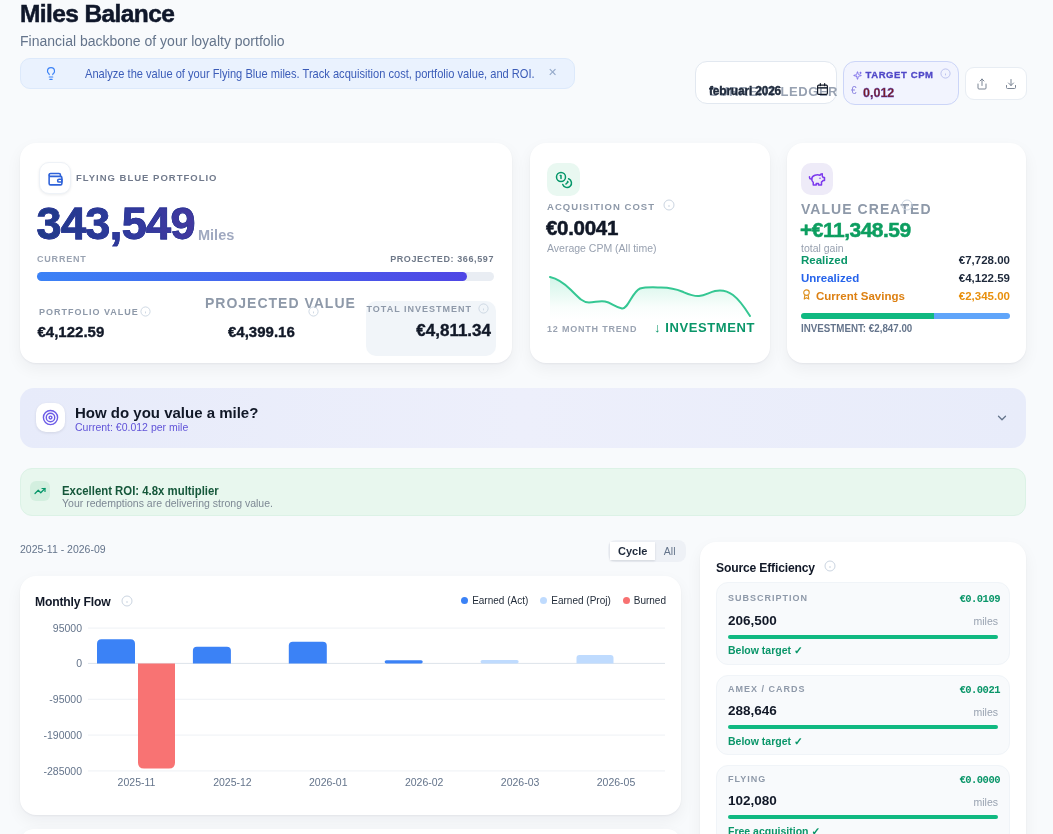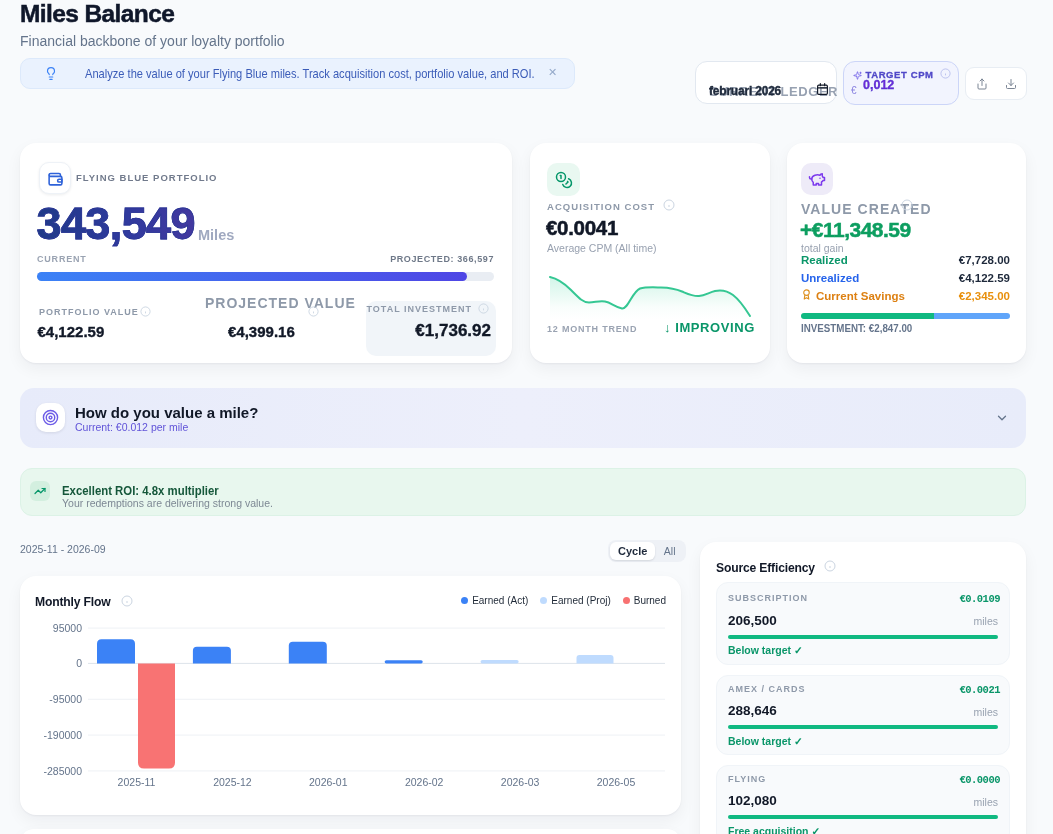--- a/index.html
+++ b/index.html
@@ -39,21 +39,21 @@
 <svg class="abs" style="left:853px;top:71px" width="9" height="9" viewBox="0 0 24 24" fill="none" stroke="#6d5ce7" stroke-width="2" stroke-linecap="round" stroke-linejoin="round">
     <path d="M9.9 14.1 8.5 14 2.4 12.4a.5.5 0 0 1 0-1L8.5 10a2 2 0 0 0 1.4-1.5L11.5 2.4a.5.5 0 0 1 1 0L14 8.5A2 2 0 0 0 15.5 10l6.1 1.5a.5.5 0 0 1 0 1L15.5 14a2 2 0 0 0-1.5 1.5L12.5 21.6a.5.5 0 0 1-1 0L10 15.5a2 2 0 0 0-.1-1.4z"></path>
     <path d="M20 3v4M22 5h-4"></path>
   </svg>
 <div class="t" style="left:865.5px;top:70px;font-size:9.5px;font-weight:bold;letter-spacing:.6px;color:#5048c8;-webkit-text-stroke:.3px #5048c8">TARGET CPM</div>
 <svg class="abs info" style="left:940px;top:68px;color:#b9c0ee" width="11" height="11" viewBox="0 0 24 24" fill="none" stroke="currentColor" stroke-width="2">
     <circle cx="12" cy="12" r="10"></circle>
     <path d="M12 16v-4M12 8h.01"></path>
   </svg>
 <div class="t" style="left:851px;top:86px;font-size:10px;color:#8a83e0">€</div>
-<div class="t" style="left:863px;top:79px;font-size:12.5px;font-weight:bold;color:#6d28d9;-webkit-text-stroke:.3px #4338ca">0,012</div>
+<div class="t" style="left:863px;top:87px;font-size:12.5px;font-weight:bold;color:#7f1d1d;-webkit-text-stroke:.3px #4338ca">0,012</div>
 
 <div class="abs" style="left:965px;top:67px;width:62px;height:33px;background:#fff;border:1px solid #e8edf3;border-radius:9px"></div>
 <svg class="abs" style="left:975.5px;top:77.5px" width="12" height="12" viewBox="0 0 24 24" fill="none" stroke="#7b8594" stroke-width="2" stroke-linecap="round" stroke-linejoin="round">
     <path d="M4 12v8a2 2 0 0 0 2 2h12a2 2 0 0 0 2-2v-8"></path>
     <path d="m16 6-4-4-4 4"></path>
     <path d="M12 2v13"></path>
   </svg>
 <svg class="abs" style="left:1004.5px;top:77.5px" width="12" height="12" viewBox="0 0 24 24" fill="none" stroke="#7b8594" stroke-width="2" stroke-linecap="round" stroke-linejoin="round">
     <path d="M21 15v4a2 2 0 0 1-2 2H5a2 2 0 0 1-2-2v-4"></path>
     <path d="m7 10 5 5 5-5"></path>
@@ -87,21 +87,21 @@
     <circle cx="12" cy="12" r="10"></circle>
     <path d="M12 16v-4M12 8h.01"></path>
   </svg>
 <div class="t" style="left:228px;top:323.5px;font-size:15px;font-weight:bold;color:#111827;-webkit-text-stroke:.35px #111827">€4,399.16</div>
 <div class="abs" style="left:366px;top:301px;width:130px;height:55px;background:#f1f5f9;border-radius:10px"></div>
 <div class="t lbl" style="right:581px;top:305px;font-size:9px;letter-spacing:1px">TOTAL INVESTMENT</div>
 <svg class="abs info" style="left:478px;top:303px" width="11" height="11" viewBox="0 0 24 24" fill="none" stroke="currentColor" stroke-width="2">
     <circle cx="12" cy="12" r="10"></circle>
     <path d="M12 16v-4M12 8h.01"></path>
   </svg>
-<div class="t" style="right:562px;top:321.5px;font-size:17px;font-weight:bold;color:#111827;-webkit-text-stroke:.35px #111827">€1,736.92</div>
+<div class="t" style="right:562px;top:321.5px;font-size:17px;font-weight:bold;color:#111827;-webkit-text-stroke:.35px #111827">€4,811.34</div>
 
 <div class="card" style="left:530px;top:143px;width:240px;height:220px"></div>
 <div class="abs" style="left:547px;top:163px;width:33px;height:33px;background:#e9f8f1;border-radius:10px;display:flex;align-items:center;justify-content:center">
   <svg width="18" height="18" viewBox="0 0 24 24" fill="none" stroke="#059669" stroke-width="2" stroke-linecap="round" stroke-linejoin="round">
       <circle cx="8" cy="8" r="6"></circle>
       <path d="M18.09 10.37A6 6 0 1 1 10.34 18"></path>
       <path d="M7 6h1v4"></path>
       <path d="m16.71 13.88.7.71-2.82 2.82"></path>
     </svg>
 </div>
@@ -117,21 +117,21 @@
       <linearGradient id="sf" x1="0" y1="0" x2="0" y2="1">
         <stop offset="0" stop-color="#34d399" stop-opacity=".22"></stop>
         <stop offset=".7" stop-color="#34d399" stop-opacity=".03"></stop>
         <stop offset="1" stop-color="#34d399" stop-opacity="0"></stop>
       </linearGradient>
     </defs>
   <path d="M1 5 C8 6.5,14 10,22 18 C30 26,34 30.5,40 30.5 C46 30.5,50 28.5,56 29.5 C62 30.5,66 35,73 36.5 C79 37.5,83 20,91 16.5 C97 14.8,104 15.3,112 15.5 C120 15.7,126 16.5,133 19.5 C139 22,144 24.5,150 24 C156 23.5,160 20.5,166 19 C172 17.7,178 18.5,184 23 C190 27.5,196 36,201 44 L201 48 L1 48 Z" fill="url(#sf)"></path>
   <path d="M1 5 C8 6.5,14 10,22 18 C30 26,34 30.5,40 30.5 C46 30.5,50 28.5,56 29.5 C62 30.5,66 35,73 36.5 C79 37.5,83 20,91 16.5 C97 14.8,104 15.3,112 15.5 C120 15.7,126 16.5,133 19.5 C139 22,144 24.5,150 24 C156 23.5,160 20.5,166 19 C172 17.7,178 18.5,184 23 C190 27.5,196 36,201 44" fill="none" stroke="#35c793" stroke-width="2" stroke-linecap="round"></path>
 </svg>
 <div class="t lbl" style="left:547px;top:324.5px;font-size:9px;letter-spacing:.8px;color:#9aa3b2">12 MONTH TREND</div>
-<div class="t" style="right:298px;top:321px;font-size:13px;font-weight:bold;letter-spacing:.6px;color:#0a9669">↓ IMPROVING</div>
+<div class="t" style="right:298px;top:321px;font-size:13px;font-weight:bold;letter-spacing:.6px;color:#0a9669">↓ INVESTMENT</div>
 
 <div class="card" style="left:787px;top:143px;width:239px;height:220px"></div>
 <div class="abs" style="left:801px;top:163px;width:32px;height:32px;background:#eeebf8;border-radius:10px;display:flex;align-items:center;justify-content:center">
   <svg width="18" height="18" viewBox="0 0 24 24" fill="none" stroke="#7c3aed" stroke-width="2" stroke-linecap="round" stroke-linejoin="round">
       <path d="M19 5c-1.5 0-2.8 1.4-3 2-3.5-1.5-11-.3-11 5 0 1.8 0 3 2 4.5V20h4v-2h3v2h4v-4c1-.5 1.7-1 2-2h2v-4h-2c0-1-.5-1.5-1-2V5z"></path>
       <path d="M2 9v1c0 1.1.9 2 2 2h1"></path>
       <path d="M16 11h.01"></path>
     </svg>
 </div>
 <div class="t lbl" style="left:801px;top:202px;font-size:14px;letter-spacing:1.05px">VALUE CREATED</div>
@@ -176,21 +176,21 @@
   <svg width="12" height="12" viewBox="0 0 24 24" fill="none" stroke="#059669" stroke-width="2.4" stroke-linecap="round" stroke-linejoin="round">
       <path d="m22 7-8.5 8.5-5-5L2 17"></path>
       <path d="M16 7h6v6"></path>
     </svg>
 </div>
 <div class="t" style="left:62px;top:483.5px;font-size:13px;font-weight:bold;color:#15573a;transform:scaleX(.875);transform-origin:0 0">Excellent ROI: 4.8x multiplier</div>
 <div class="t" style="left:62px;top:497.5px;font-size:10.5px;color:#7d8894">Your redemptions are delivering strong value.</div>
 
 <div class="t" style="left:20px;top:544px;font-size:10.5px;color:#64748b">2025-11 - 2026-09</div>
 <div class="abs" style="left:608px;top:540px;width:78px;height:22px;background:#eef1f6;border-radius:8px;display:flex;align-items:center;padding:2px">
-  <div style="background:#fff;border-radius:6px;box-shadow:0 1px 2px rgba(15,23,42,.12);height:18px;padding:0 8px;display:flex;align-items:center;font-size:11px;font-weight:bold;color:#1e293b">Cycle</div>
+  <div style="background:#fff;border-radius:0;box-shadow:0 1px 2px rgba(15,23,42,.12);height:18px;padding:0 8px;display:flex;align-items:center;font-size:11px;font-weight:bold;color:#1e293b">Cycle</div>
   <div style="flex:1;text-align:center;font-size:10.5px;color:#64748b">All</div>
 </div>
 
 <div class="card" style="left:20px;top:576px;width:661px;height:239px"></div>
 <div class="t" style="left:35px;top:595px;font-size:13.5px;font-weight:bold;letter-spacing:-.2px;color:#111827;transform:scaleX(.9);transform-origin:0 0">Monthly Flow</div>
 <svg class="abs info" style="left:121px;top:595px" width="12" height="12" viewBox="0 0 24 24" fill="none" stroke="currentColor" stroke-width="2">
     <circle cx="12" cy="12" r="10"></circle>
     <path d="M12 16v-4M12 8h.01"></path>
   </svg>
 <div class="abs" style="left:396px;top:595px;width:270px;display:flex;justify-content:flex-end;gap:12px;font-size:10px;color:#1f2937;align-items:center;white-space:nowrap">

